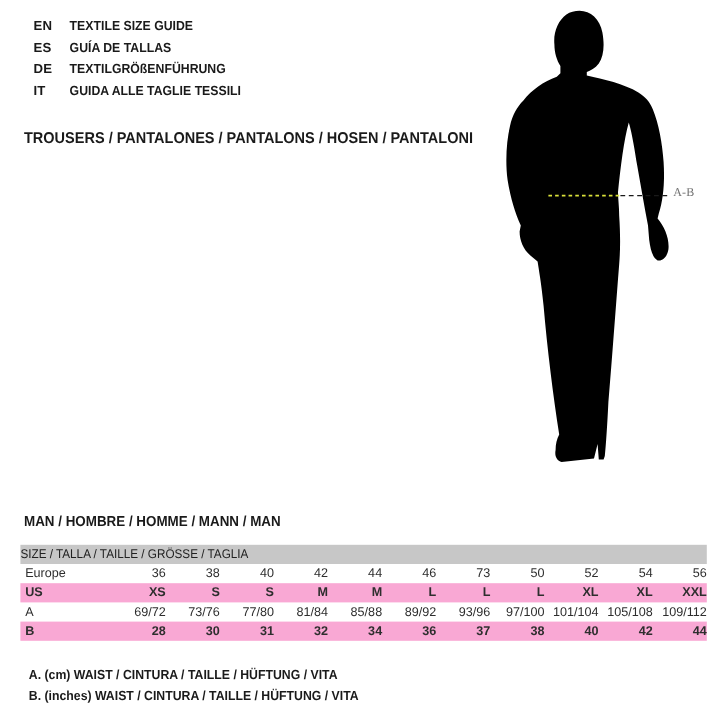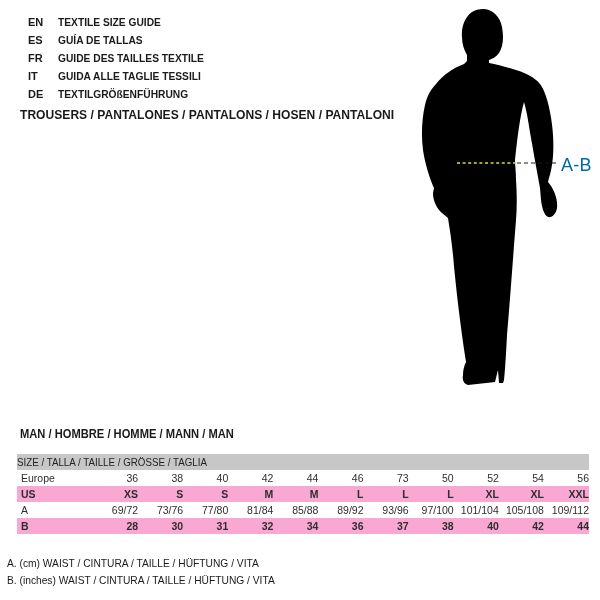--- a/index.html
+++ b/index.html
@@ -14,62 +14,58 @@
   .lang-block { position:absolute; left:28px; top:13px; }
   .lang-row { display:flex; height:18px; align-items:center; font-weight:bold; font-size:11px; }
   .lang-code { width:30px; flex:0 0 30px; }
 
   
   .garment-title { position:absolute; left:20px; top:107px; font-size:13px; font-weight:bold; }
   .section-title { position:absolute; left:20px; top:427px; font-size:12px; font-weight:bold; }
 
   
   .figure-layer { position:absolute; left:0; top:0; width:600px; height:600px; }
-  .ab-label { position:absolute; left:561px; top:155px; font-size:18px; color:#0369a1; letter-spacing:.2px; }
+  .ab-label { position:absolute; left:561px; top:155px; font-size:10px; color:#737373; letter-spacing:.2px;font-family:Liberation Serif, serif; }
 
   
   .size-table { position:absolute; left:17px; top:454px; width:572px; font-size:10.5px; color:#2e2e2e; }
   .thead {
     height:16px; background:#c7c7c7; display:flex; align-items:center;
     padding-left:0; font-size:10.5px; color:#222;
   }
   .trow { display:grid; grid-template-columns:76px repeat(11, 1fr); height:16px; align-items:center; }
   .trow.stripe { background:#f9a8d4;font-weight:bold; }
   .tcell { text-align:right; white-space:nowrap; }
   .tlabel { text-align:left; padding-left:4px; }
 
   
-  .footnotes { position:absolute; left:7px; top:554px; font-size:11px; font-weight:normal; }
+  .footnotes { position:absolute; left:24px; top:554px; font-size:11px; font-weight:bold; }
   .footnote-line { height:17px; display:flex; align-items:center; }
 </style>
 </head>
 <body>
 
 <div class="page">
 
   <div class="lang-block">
     <div class="lang-row">
       <span class="lang-code">EN</span>
       <span class="cond">TEXTILE SIZE GUIDE</span>
     </div>
     <div class="lang-row">
       <span class="lang-code">ES</span>
       <span class="cond">GUÍA DE TALLAS</span>
     </div>
     <div class="lang-row">
-      <span class="lang-code">FR</span>
-      <span class="cond">GUIDE DES TAILLES TEXTILE</span>
+      <span class="lang-code">DE</span>
+      <span class="cond">TEXTILGRÖßENFÜHRUNG</span>
     </div>
     <div class="lang-row">
       <span class="lang-code">IT</span>
       <span class="cond">GUIDA ALLE TAGLIE TESSILI</span>
-    </div>
-    <div class="lang-row">
-      <span class="lang-code">DE</span>
-      <span class="cond">TEXTILGRÖßENFÜHRUNG</span>
     </div>
   </div>
 
   <div class="garment-title">
     <span class="cond">TROUSERS / PANTALONES / PANTALONS / HOSEN / PANTALONI</span>
   </div>
 
   <svg class="figure-layer" viewBox="0 0 600 600" width="600" height="600" aria-hidden="true">
     <path fill="#000000" d="
       M 483 9

